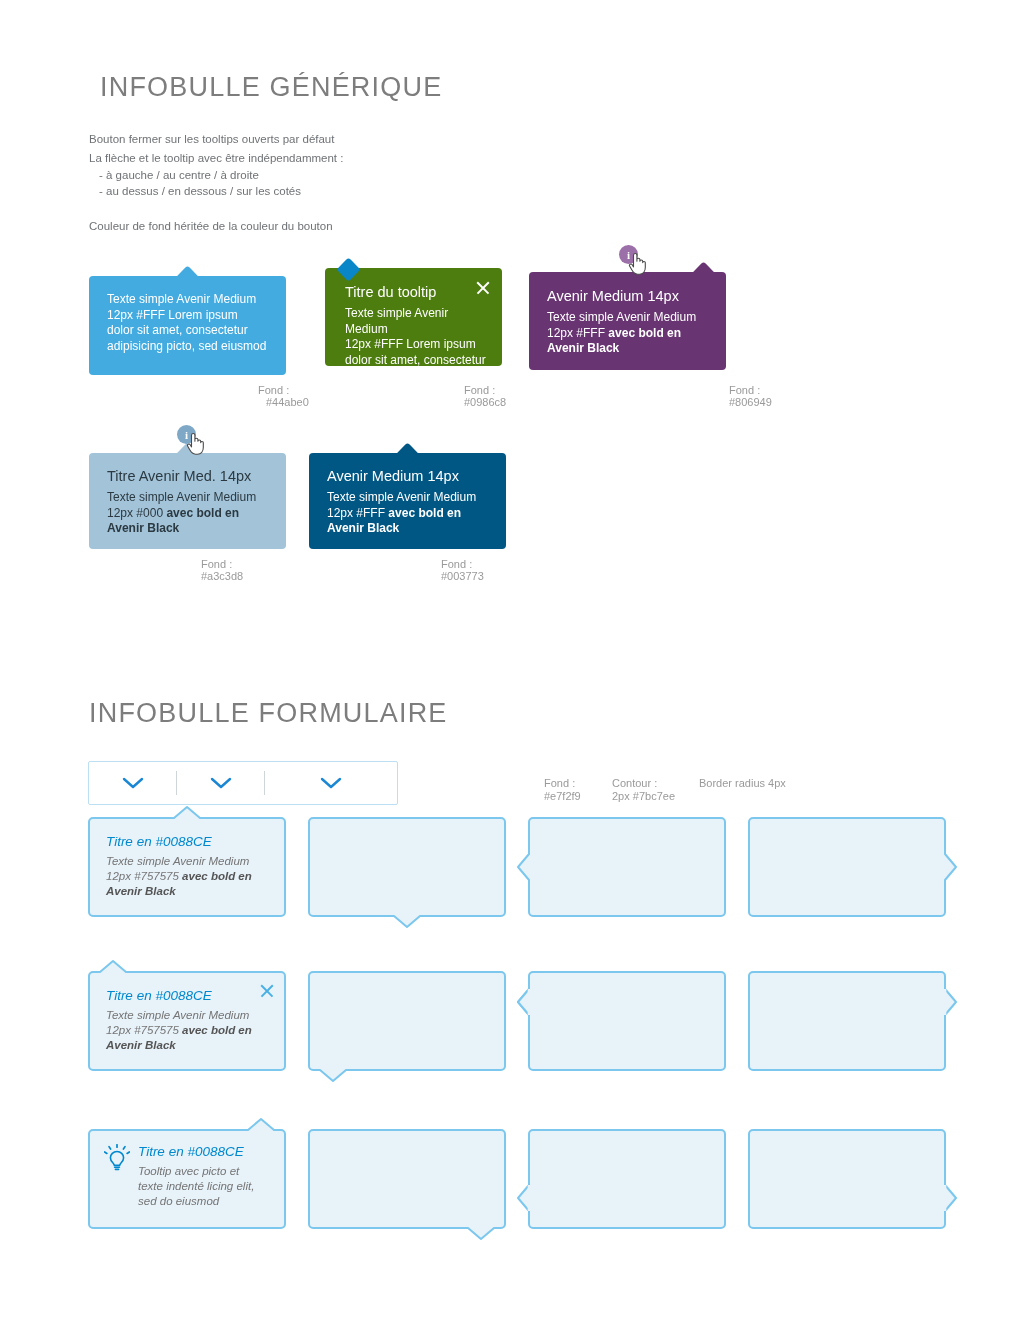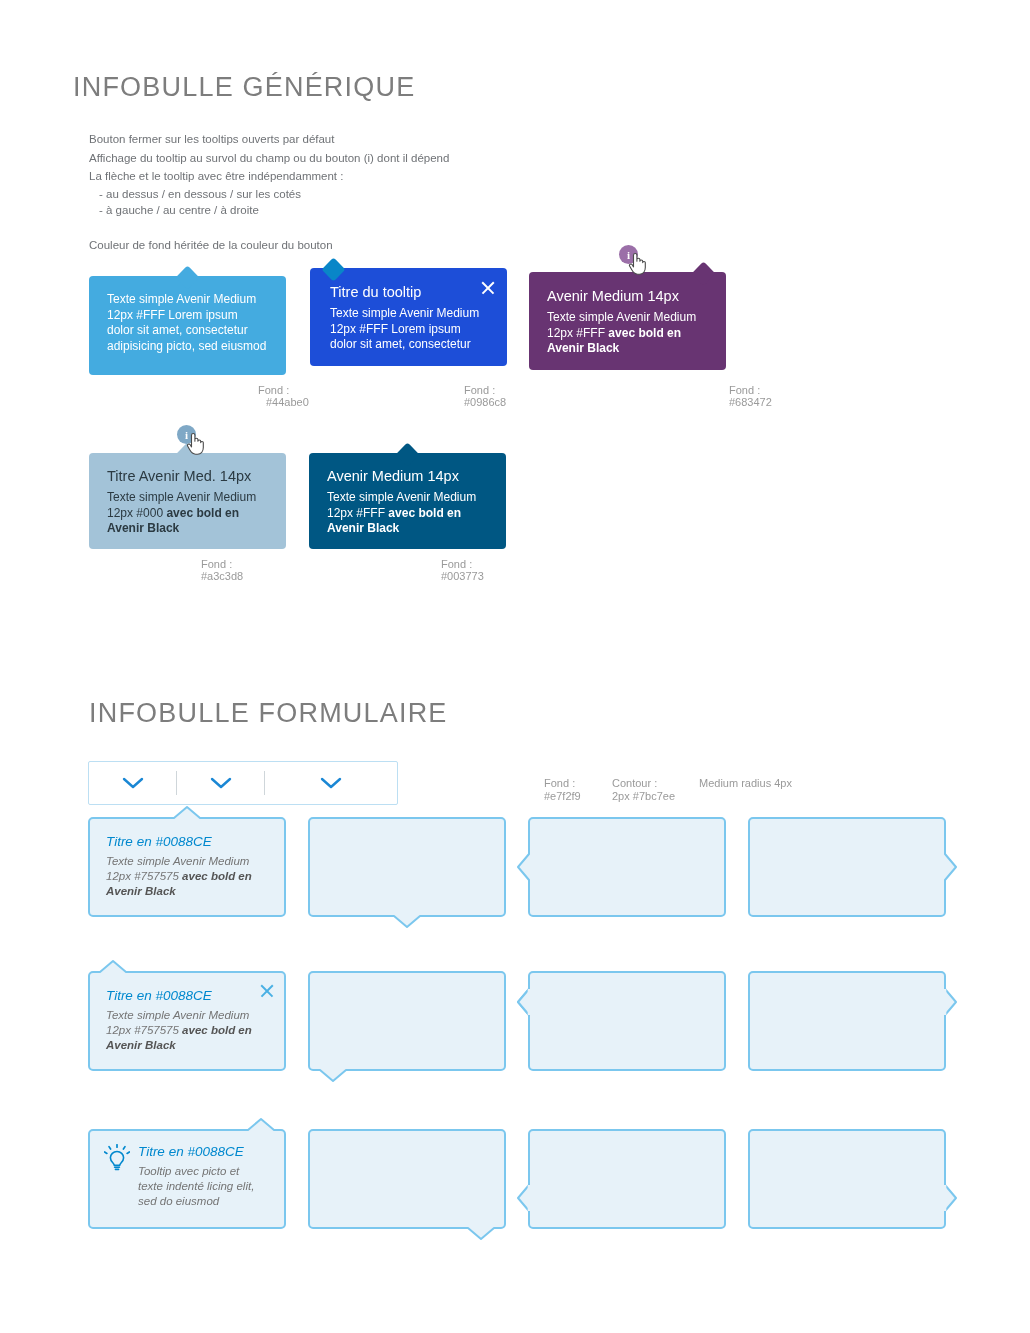--- a/index.html
+++ b/index.html
@@ -85,46 +85,45 @@
   .bulb{flex:0 0 auto; margin-right:8px; margin-top:1px;}
   .ftt-texts{flex:1 1 auto;}
 
   .annot{position:absolute; font-size:11px; line-height:15px; color:#9a9a9a; white-space:nowrap;}
 </style>
 </head>
 <body>
 
 <div class="page">
 
-  <div class="section-title" style="left:73px; top:72px;text-align:right;">INFOBULLE GÉNÉRIQUE</div>
+  <div class="section-title" style="left:100px; top:72px;text-align:right;">INFOBULLE GÉNÉRIQUE</div>
 
   <div class="spec-list">
     <div class="spec-line">Bouton fermer sur les tooltips ouverts par défaut</div>
-    <div class="spec-line">Affichage du tooltip au survol du champ ou du bouton (i) dont il dépend</div>
     <div class="spec-line">La flèche et le tooltip avec être indépendamment :</div>
+    <div class="spec-sub">- à gauche / au centre / à droite</div>
     <div class="spec-sub">- au dessus / en dessous / sur les cotés</div>
-    <div class="spec-sub">- à gauche / au centre / à droite</div>
     <div class="spec-line" style="margin-top:18px;">Couleur de fond héritée de la couleur du bouton</div>
   </div>
 
   <div class="tt" style="left:89px; top:276px; width:197px; height:99px; background:#44abe0;">
     <div class="arrow top" style="left:90px; background:#44abe0;"></div>
     <div class="tt-inner" style="padding:16px 14px 0 18px; color:#ffffff;">
       <div class="tt-body">
         <span>Texte simple Avenir Medium</span><br>
         <span>12px #FFF Lorem ipsum</span><br>
         <span>dolor sit amet, consectetur</span><br>
         <span>adipisicing picto, sed eiusmod</span>
       </div>
     </div>
   </div>
   <div class="cap" style="left:258px; top:383px;">Fond :</div>
   <div class="cap" style="left:266px; top:395px;">#44abe0</div>
 
-  <div class="tt" style="left:310px; top:268px; width:197px; height:98px; background:#1d4ed8;">
+  <div class="tt" style="left:325px; top:268px; width:177px; height:98px; background:#4d7c0f;">
     <div class="arrow top" style="left:15px; background:#0986c8;"></div>
     <div class="close-x" style="right:10px; top:11px;"></div>
     <div class="tt-inner" style="padding:15px 14px 0 20px; color:#ffffff;">
       <div class="tt-title">Titre du tooltip</div>
       <div class="tt-body">
         <span>Texte simple Avenir Medium</span><br>
         <span>12px #FFF Lorem ipsum</span><br>
         <span>dolor sit amet, consectetur</span>
       </div>
     </div>
@@ -147,21 +146,21 @@
     <div class="tt-inner" style="padding:15px 14px 0 18px; color:#ffffff;">
       <div class="tt-title">Avenir Medium 14px</div>
       <div class="tt-body">
         <span>Texte simple Avenir Medium</span><br>
         <span>12px #FFF </span><b>avec bold en</b><br>
         <b>Avenir Black</b>
       </div>
     </div>
   </div>
   <div class="cap" style="left:729px; top:383px;">Fond :</div>
-  <div class="cap" style="left:729px; top:395px;">#683472</div>
+  <div class="cap" style="left:729px; top:395px;">#806949</div>
 
   <div class="info-badge" style="left:177px; top:425px; background:#7fa8c6;">i</div>
   <svg class="cursor-hand" style="left:186px; top:432px;" width="20" height="24" viewBox="0 0 20 24">
     <path d="M5.5 10.5 L5.5 3.2 C5.5 2.2 6.3 1.5 7.2 1.5 C8.1 1.5 8.9 2.2 8.9 3.2 L8.9 9.3
              L8.9 7.6 C8.9 6.8 9.6 6.2 10.4 6.2 C11.2 6.2 11.9 6.8 11.9 7.6 L11.9 9.3
              C11.9 8.6 12.5 8.0 13.3 8.0 C14.1 8.0 14.7 8.6 14.7 9.3 L14.7 10.6
              C14.7 10.0 15.3 9.5 16.0 9.5 C16.7 9.5 17.3 10.0 17.3 10.6
              L17.3 15.6 C17.3 19.3 15.0 22.2 11.5 22.2 L9.6 22.2
              C6.6 22.2 5.1 20.3 3.6 17.6 L1.6 14.1 C1.2 13.4 1.5 12.6 2.2 12.3
              C2.9 11.9 3.8 12.2 4.2 12.8 L5.5 14.9 Z" fill="#ffffff" stroke="#4a4a4a" stroke-width="1.1" stroke-linejoin="round"></path>
@@ -213,21 +212,21 @@
       <svg width="24" height="14" viewBox="0 0 24 14">
         <polyline points="3,3 12,11 21,3" fill="none" stroke="#1a87d4" stroke-width="2.4" stroke-linecap="round" stroke-linejoin="round"></polyline>
       </svg>
     </div>
   </div>
 
   <div class="annot" style="left:544px; top:776px;">Fond :</div>
   <div class="annot" style="left:544px; top:789px;">#e7f2f9</div>
   <div class="annot" style="left:612px; top:776px;">Contour :</div>
   <div class="annot" style="left:612px; top:789px;">2px #7bc7ee</div>
-  <div class="annot" style="left:699px; top:776px;">Medium radius 4px</div>
+  <div class="annot" style="left:699px; top:776px;">Border radius 4px</div>
 
   <div class="ftt" style="left:88px; top:817px; width:198px; height:100px;">
     <svg class="ftt-svg" width="198" height="100" viewBox="0 0 198 100">
       <path d="M5,1 H86 L99,-10 L112,1 H193 A4,4 0 0 1 197,5 V95 A4,4 0 0 1 193,99 H5 A4,4 0 0 1 1,95 V5 A4,4 0 0 1 5,1 Z" fill="#e7f2f9" stroke="#7bc7ee" stroke-width="2" stroke-linejoin="round"></path>
     </svg>
     <div class="ftt-content">
       <div class="ftt-title">Titre en #0088CE</div>
       <div class="ftt-body">
         <span>Texte simple Avenir Medium</span><br>
         <span>12px #757575 </span><b>avec bold en</b><br>

